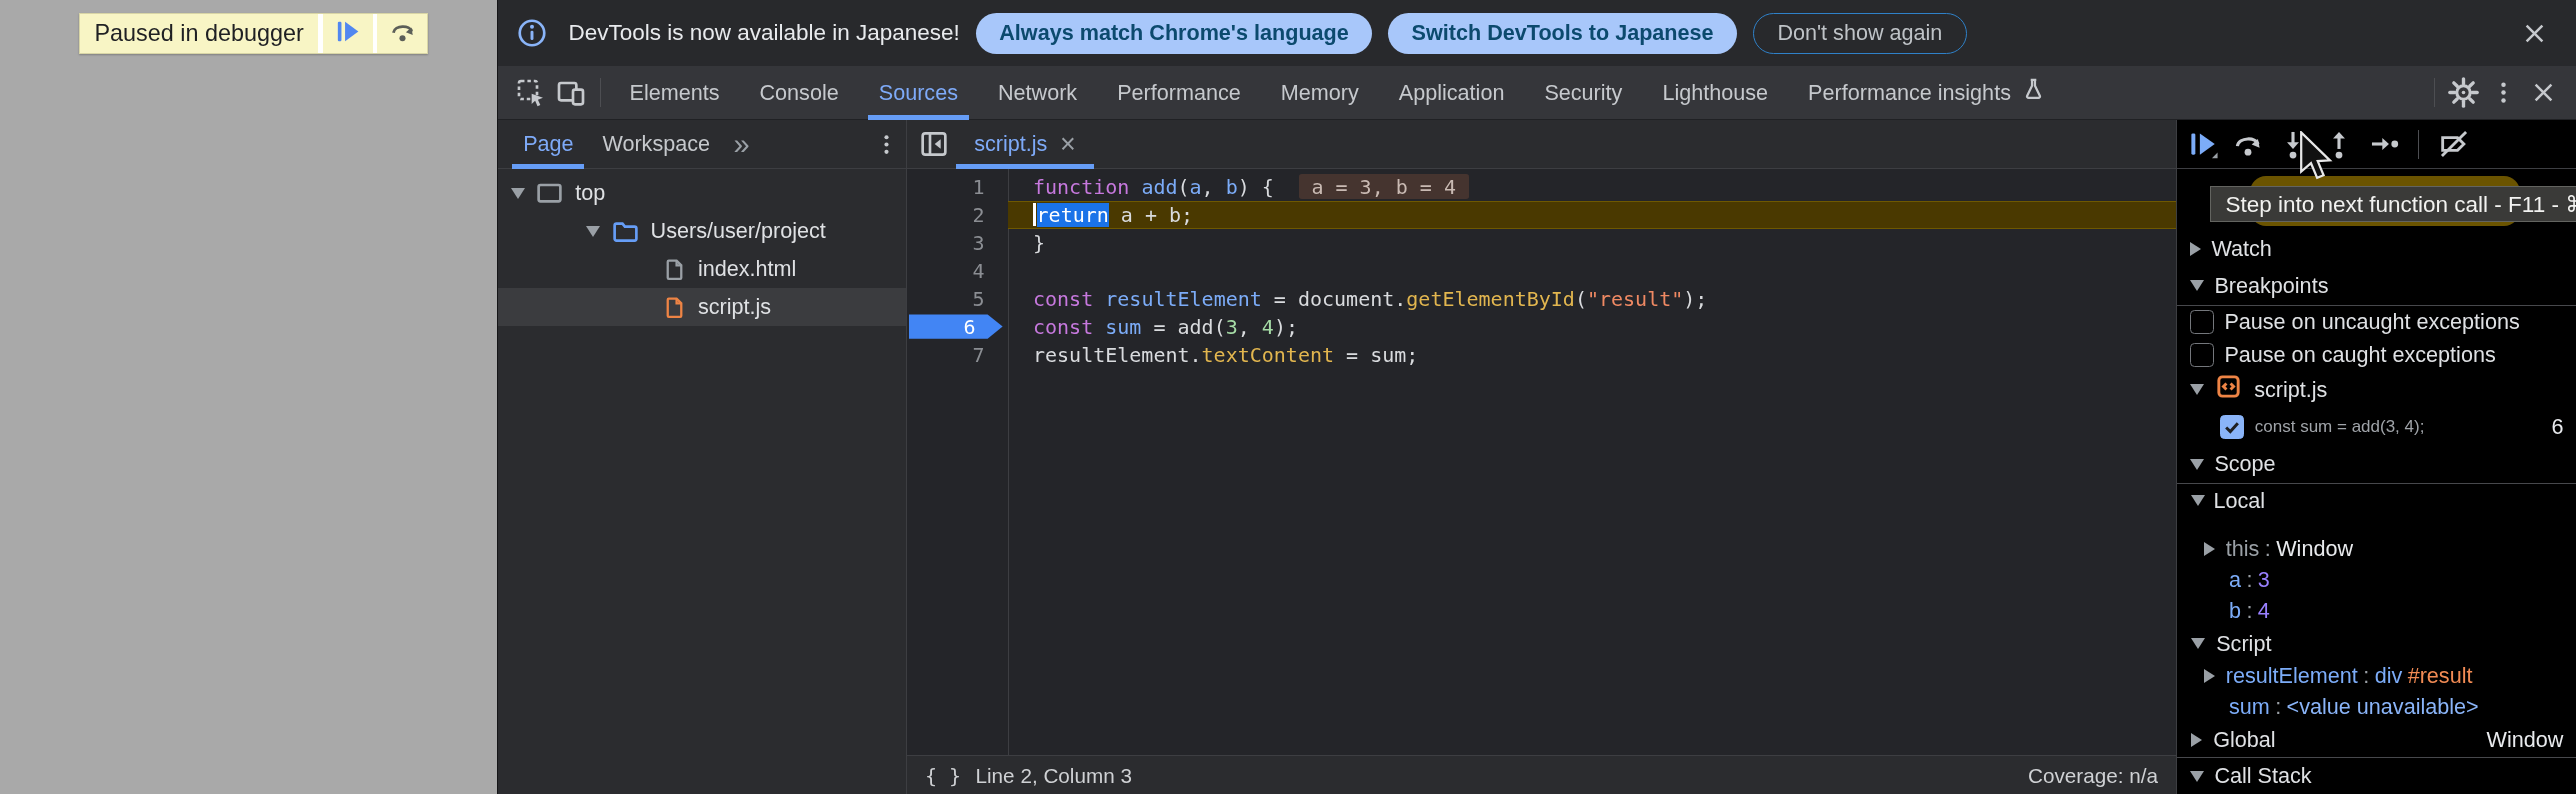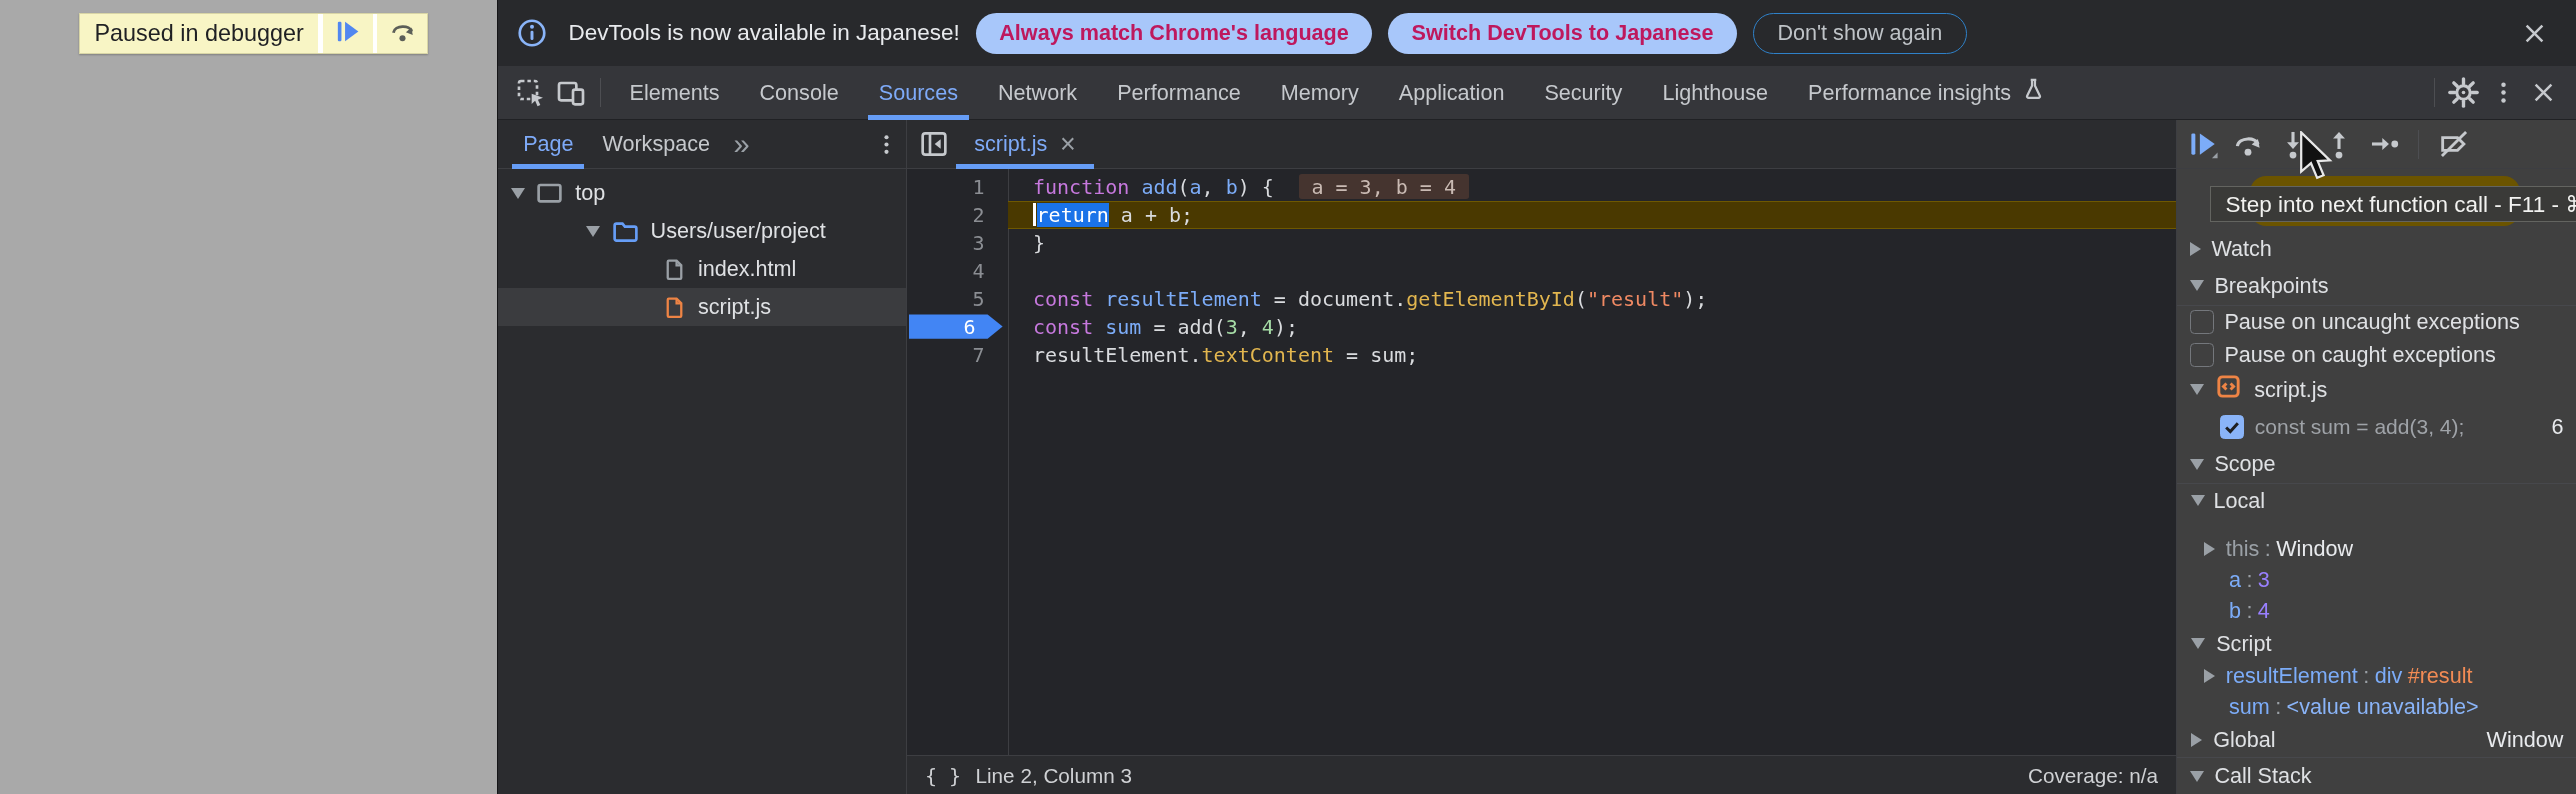--- a/index.html
+++ b/index.html
@@ -17,21 +17,21 @@
 
   
   .devtools { position:absolute; left:497px; top:0; width:2079px; height:795px;
               background:#2b2c2f; border-left:0.9px solid #151517; display:flex; flex-direction:column; }
 
   .infobar { height:66px; flex:none; background:#28292c; display:flex; align-items:center;
              padding:0 21.6px 0 14.4px; gap:16px; }
   .infobar-msg { color:#e8eaed; font-size:22.5px; white-space:nowrap; }
   .pill { height:41px; border-radius:20.7px; display:flex; align-items:center; padding:0 23.4px;
           font-size:21.6px; font-weight:700; white-space:nowrap; cursor:pointer; }
-  .pill.filled { background:#a8c7fa; color:#be185d; }
+  .pill.filled { background:#a8c7fa; color:#0c4a6e; }
   .pill.outlined { background:transparent; border:1.8px solid #2f81c9; color:#bfc3c7; font-weight:400; }
   .spacer { flex:1; }
   .icon-btn { width:40px; height:40px; display:flex; align-items:center; justify-content:center; cursor:pointer; flex:none; }
 
   .tabbar { height:54px; flex:none; background:#35363a; display:flex; align-items:center;
             padding:0 12.6px; border-bottom:0.9px solid #202124; }
   .vdiv { width:0.9px; height:29px; background:#4d4e52; margin:0 9px; flex:none; }
   .dt-tab { position:relative; height:54px; display:flex; align-items:center; gap:9px;
             padding:0 20px; font-size:21.6px; color:#c6c9cd; cursor:pointer; white-space:nowrap; }
   .dt-tab.active { color:#7eaaf8; }
@@ -81,37 +81,37 @@
   .tok-st { color:#ef8963; } .tok-nm { color:#a5dba5; } .tok-pl { color:#d9dbde; }
   .tok-sel { background:#1a73e8; color:#fff; }
   .caret { display:inline-block; width:2.7px; height:23.4px; background:#fff; margin-right:0.9px; vertical-align:middle; }
   .annotation { display:inline-block; margin-left:25px; background:#45342f; color:#c9bab3;
                 padding:0.9px 12.6px; border-radius:2.7px; font-size:20px; }
   .statusbar { height:40px; flex:none; background:#2b2c2f; border-top:0.9px solid #3d3e42;
                display:flex; align-items:center; padding:0 18px; gap:14.4px; font-size:20.7px; color:#cfd1d4; }
   .braces { font-family:"DejaVu Sans Mono",monospace; font-size:20px; color:#cfd1d4; cursor:pointer; }
 
   
-  .sidebar { width:400px; flex:none; background:#404040; border-left:1.8px solid #3d3e42;
+  .sidebar { width:400px; flex:none; background:#000000; border-left:1.8px solid #3d3e42;
              display:flex; flex-direction:column; font-size:21.6px; color:#dfe1e4; }
   .dbg-toolbar { height:49px; flex:none; display:flex; align-items:center; gap:5.4px; padding:0 5.4px;
                  border-bottom:0.9px solid #3d3e42; }
   .paused-zone { height:61px; flex:none; }
   .row { display:flex; align-items:center; gap:10.8px; padding:0 12.6px; white-space:nowrap; }
   .sec-h { height:40px; cursor:pointer; }
   .sub-h { height:34px; cursor:pointer; }
   .var-row { height:31px; padding-left:52px; cursor:default; }
   .hdiv { height:0.9px; background:#47484c; flex:none; }
   .cb { width:24px; height:24px; border:1.8px solid #74777c; border-radius:4.5px; flex:none;
         display:flex; align-items:center; justify-content:center; cursor:pointer; background:transparent; }
   .cb.checked { background:#8ab4f8; border-color:#8ab4f8; }
   .muted { color:#9aa0a6; } .val-plain { color:#e8eaed; } .val-num { color:#9980ff; }
   .val-blue { color:#8ab4f8; } .val-node { color:#7cacf8; } .val-id { color:#f28b54; }
   .name-blue { color:#7cacf8; }
-  .bp-code { color:#9fa3a8; font-size:21px; }
+  .bp-code { color:#9fa3a8; font-size:17px; }
   .right-val { margin-left:auto; color:#e8eaed; }
 
   
   .toast { position:absolute; left:2250px; top:176px; width:270px; height:50px; background:#6b5400;
            border-radius:16px; z-index:5; }
   .toast-dot { position:absolute; left:20px; top:12.6px; width:23.4px; height:23.4px; border-radius:50%; background:#efe6ae; }
   .tooltip { position:absolute; left:2210px; top:186px; height:36px; display:flex; align-items:center;
              background:#3a3a38; border:0.9px solid #636460; color:#f2f2f0; font-size:22.5px;
              padding:0 14.4px; white-space:nowrap; z-index:6; }
   .cursor { position:absolute; left:2298px; top:131px; z-index:7; }

